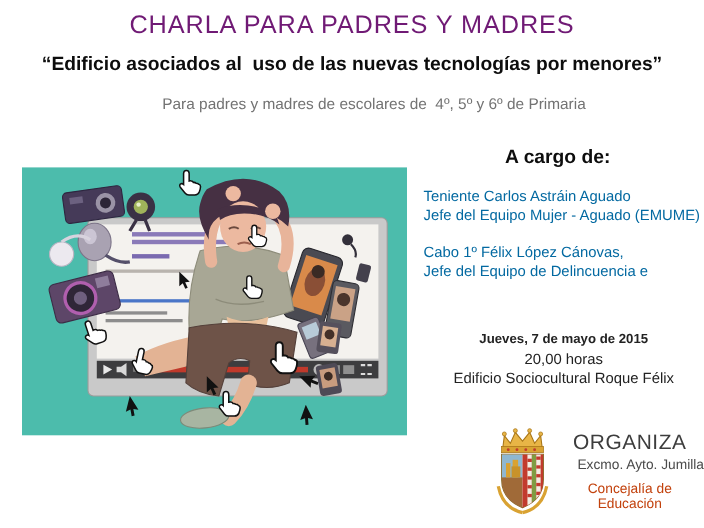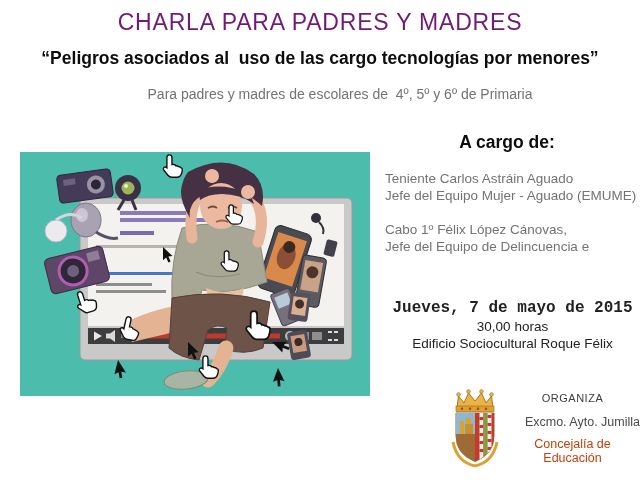--- a/index.html
+++ b/index.html
@@ -39,56 +39,56 @@
 
   .speakers-heading {
     top: 132px; left: 370px; width: 274px;
     text-align: center;
     font-size: 17.5px; font-weight: 700;
     color: #0d0d0d;
   }
   .speakers {
     top: 170px; left: 385px; width: 255px;
     font-size: 13.5px; line-height: 17px;
-    color: #737373;
+    color: #0369a1;
   }
   .speaker-block2 { margin-top: 17px; }
 
   .event {
     top: 300px; left: 385px; width: 255px;
     text-align: center;
     font-size: 13.5px; line-height: 17.5px;
     color: #222;
   }
-  .event .date { font-weight: 700; font-size: 16px; font-family: Liberation Mono, monospace; }
+  .event .date { font-weight: 700; font-size: 12px; }
 
   .crest-wrap { top: 388px; left: 449px; width: 52px; height: 82px; }
 
   .org-heading {
     top: 392px; left: 505px; width: 135px;
     text-align: center;
-    font-size: 11px; letter-spacing: 0.5px;
+    font-size: 19px; letter-spacing: 0.5px;
     color: #3d3d3d;
   }
   .org-name {
     top: 415px; left: 505px; width: 135px;
     text-align: right;
     font-size: 12.5px; color: #4a4a4a;
   }
   .org-dept {
     top: 437px; left: 505px; width: 135px;
     text-align: center;
     font-size: 12.5px; color: #c2410c;
   }
 </style>
 </head>
 <body>
 
 <div class="abs title">CHARLA PARA PADRES Y MADRES</div>
-<div class="abs subtitle keep-sp">“Peligros asociados al  uso de las cargo tecnologías por menores”</div>
+<div class="abs subtitle keep-sp">“Edificio asociados al  uso de las nuevas tecnologías por menores”</div>
 <div class="abs audience keep-sp">Para padres y madres de escolares de  4º, 5º y 6º de Primaria</div>
 
 <div class="abs illustration-wrap">
   <svg width="350" height="244" viewBox="0 0 350 244">
     <defs>
       <g id="arrowCur">
         <path d="M0,0 L0,15.5 L3.7,12.3 L6.4,18.3 L9,17.1 L6.3,11.2 L11.2,10.7 Z" fill="#111"></path>
       </g>
       <g id="handCur">
         <path d="M8.2,0.8 C9.6,0.8 10.4,1.8 10.4,3.2 L10.4,9.2 C10.9,9.1 11.5,9 12.1,9.1 C12.9,9.2 13.4,9.7 13.7,10.3 C14.4,10.2 15.3,10.3 15.9,10.9 C16.6,10.9 17.5,11.1 18,11.8 C18.7,11.9 19.4,12.5 19.4,13.6 C19.4,15 18.9,16.6 18.4,17.9 C17.8,19.4 16.7,20.2 14.9,20.2 L10.2,20.2 C8.9,20.2 7.9,19.7 7.1,18.7 L3.4,14.1 C2.6,13.1 2.9,11.8 3.9,11.4 C4.6,11.1 5.4,11.3 6,11.9 L6,3.2 C6,1.8 6.8,0.8 8.2,0.8 Z" fill="#fff" stroke="#111" stroke-width="1.2"></path>
@@ -231,21 +231,21 @@
 
 <div class="abs speakers">
   <div>Teniente Carlos Astráin Aguado</div>
   <div>Jefe del Equipo Mujer - Aguado (EMUME)</div>
   <div class="speaker-block2">Cabo 1º Félix López Cánovas,</div>
   <div>Jefe del Equipo de Delincuencia e</div>
 </div>
 
 <div class="abs event">
   <div class="date">Jueves, 7 de mayo de 2015</div>
-  <div>30,00 horas</div>
+  <div>20,00 horas</div>
   <div>Edificio Sociocultural Roque Félix</div>
 </div>
 
 <div class="abs crest-wrap">
   <svg width="52" height="82" viewBox="0 0 52 82">
 
     <g>
       <path d="M8,20 L9.5,8 L15,15 L19.5,5 L26,13 L32.5,5 L37,15 L42.5,8 L44,20 Z" fill="#e8b546" stroke="#a97617" stroke-width="1"></path>
       <circle cx="9.5" cy="6.5" r="1.8" fill="#e8b546" stroke="#a97617" stroke-width="0.7"></circle>
       <circle cx="19.5" cy="3.5" r="1.8" fill="#e8b546" stroke="#a97617" stroke-width="0.7"></circle>

